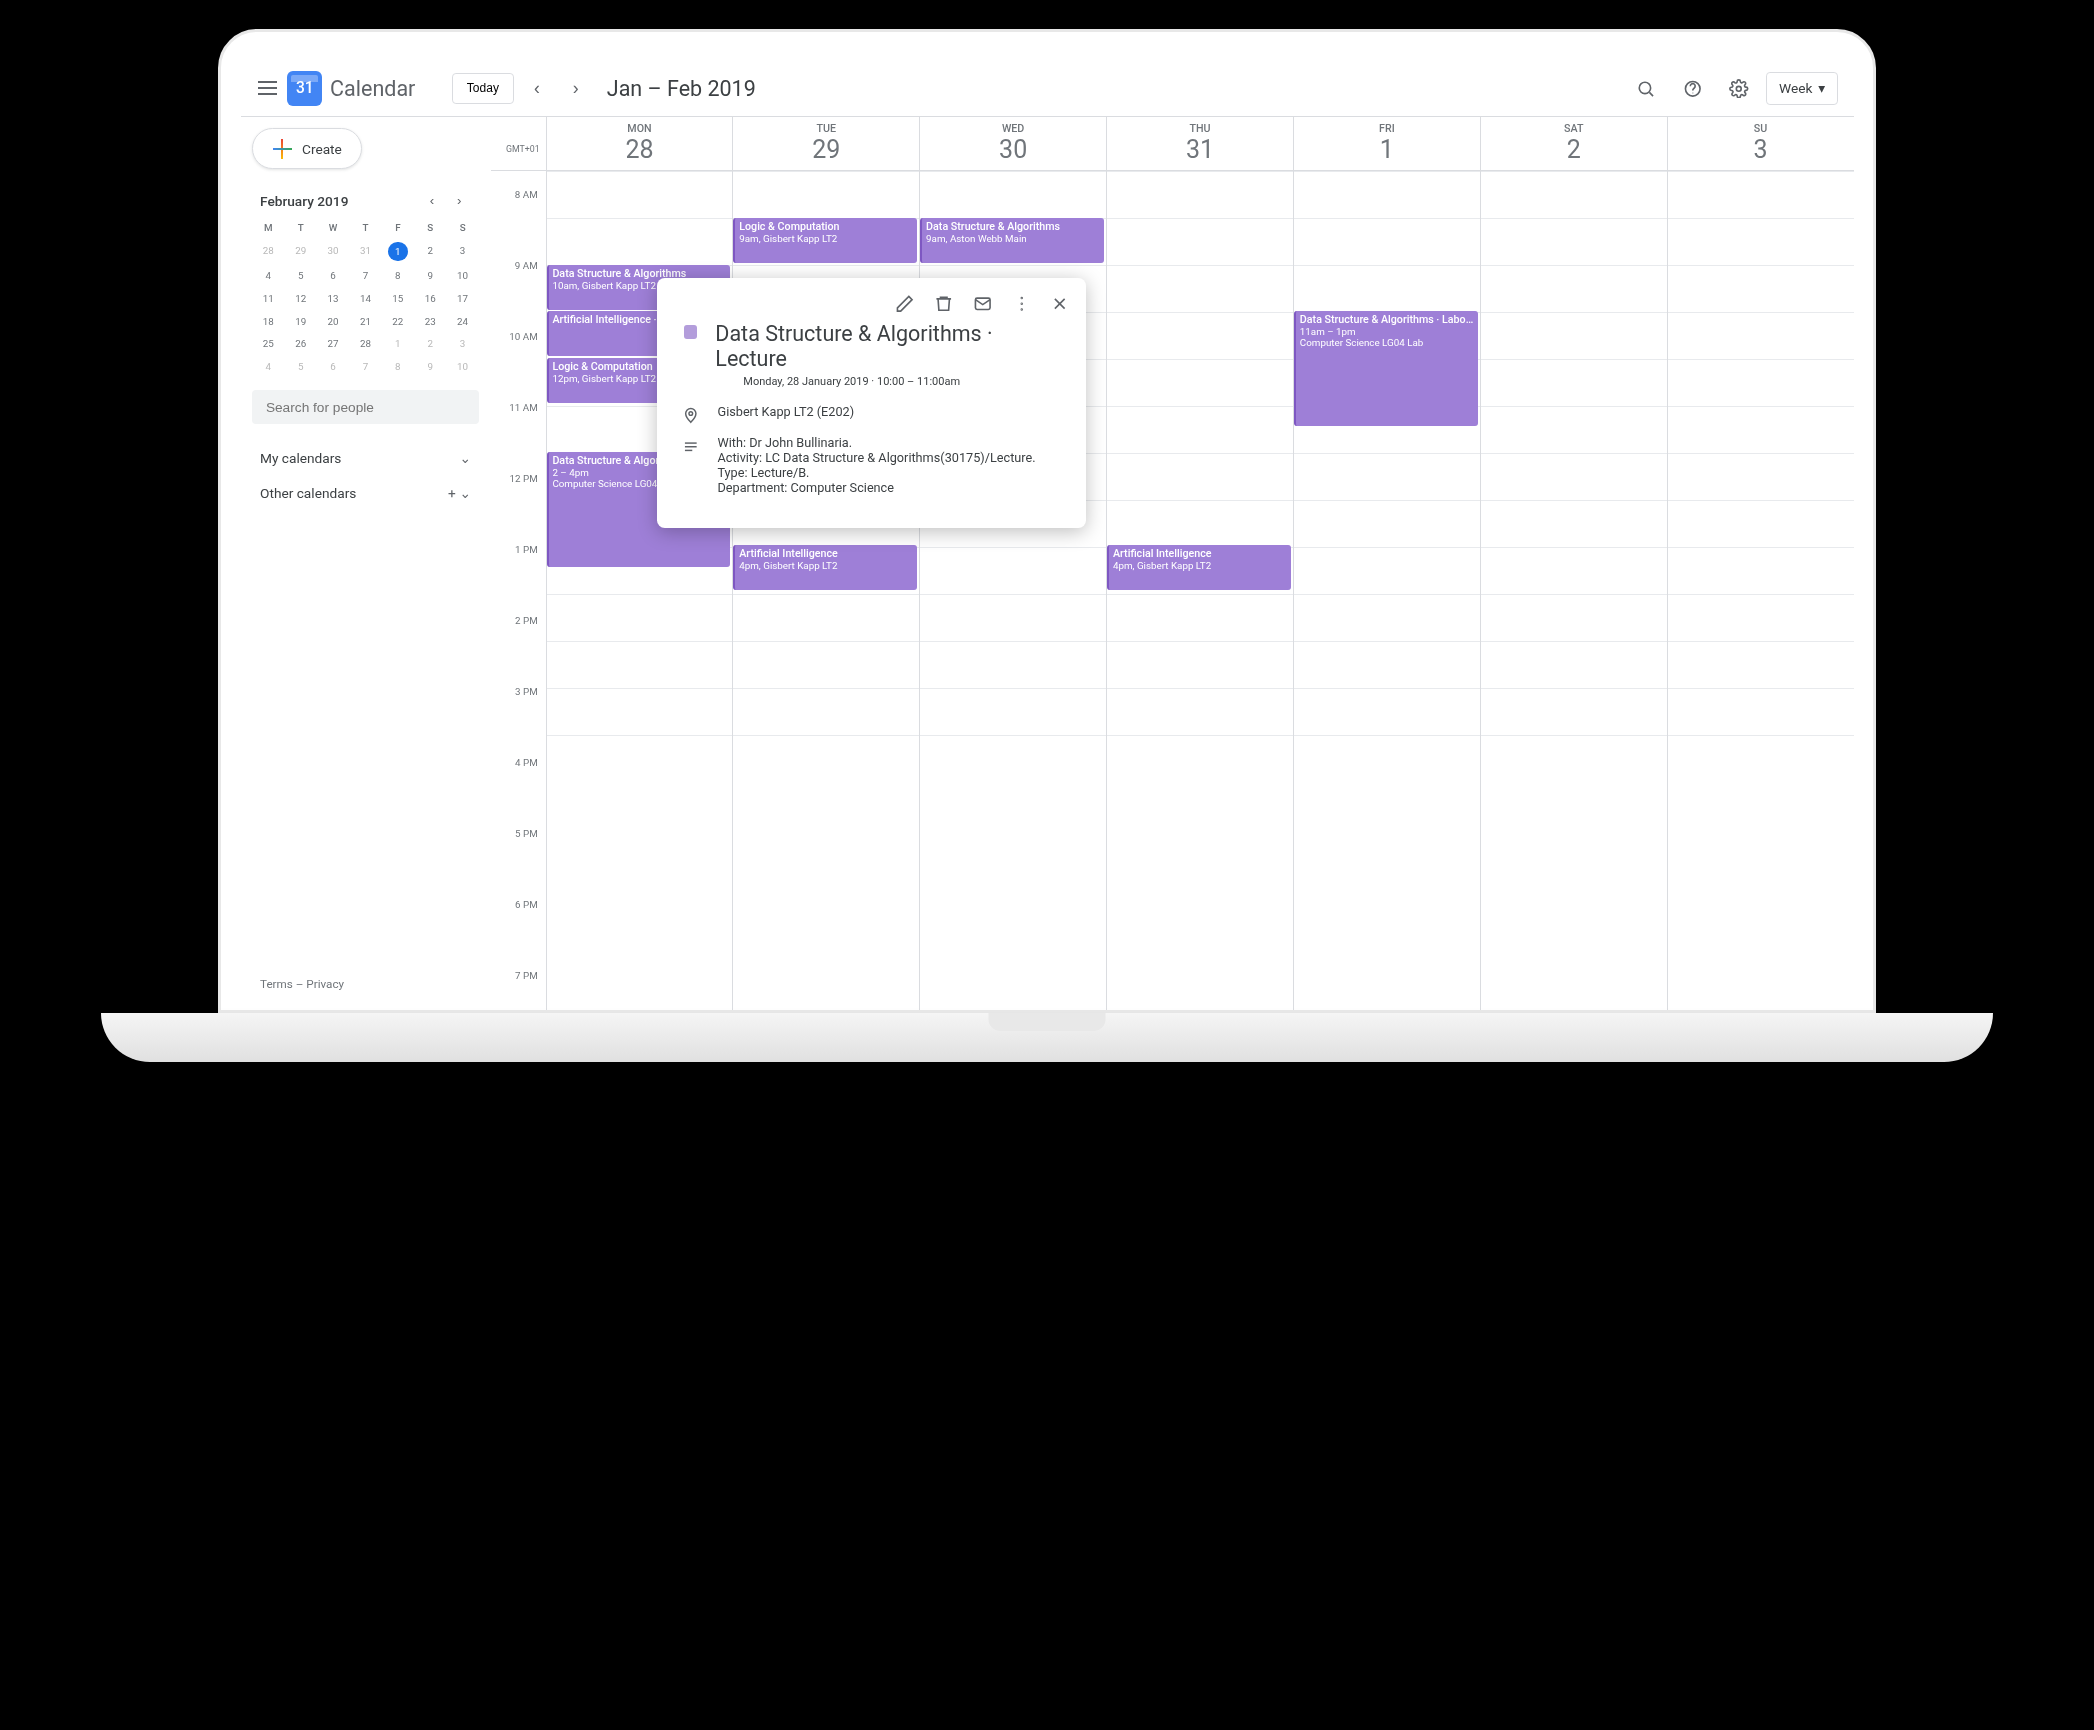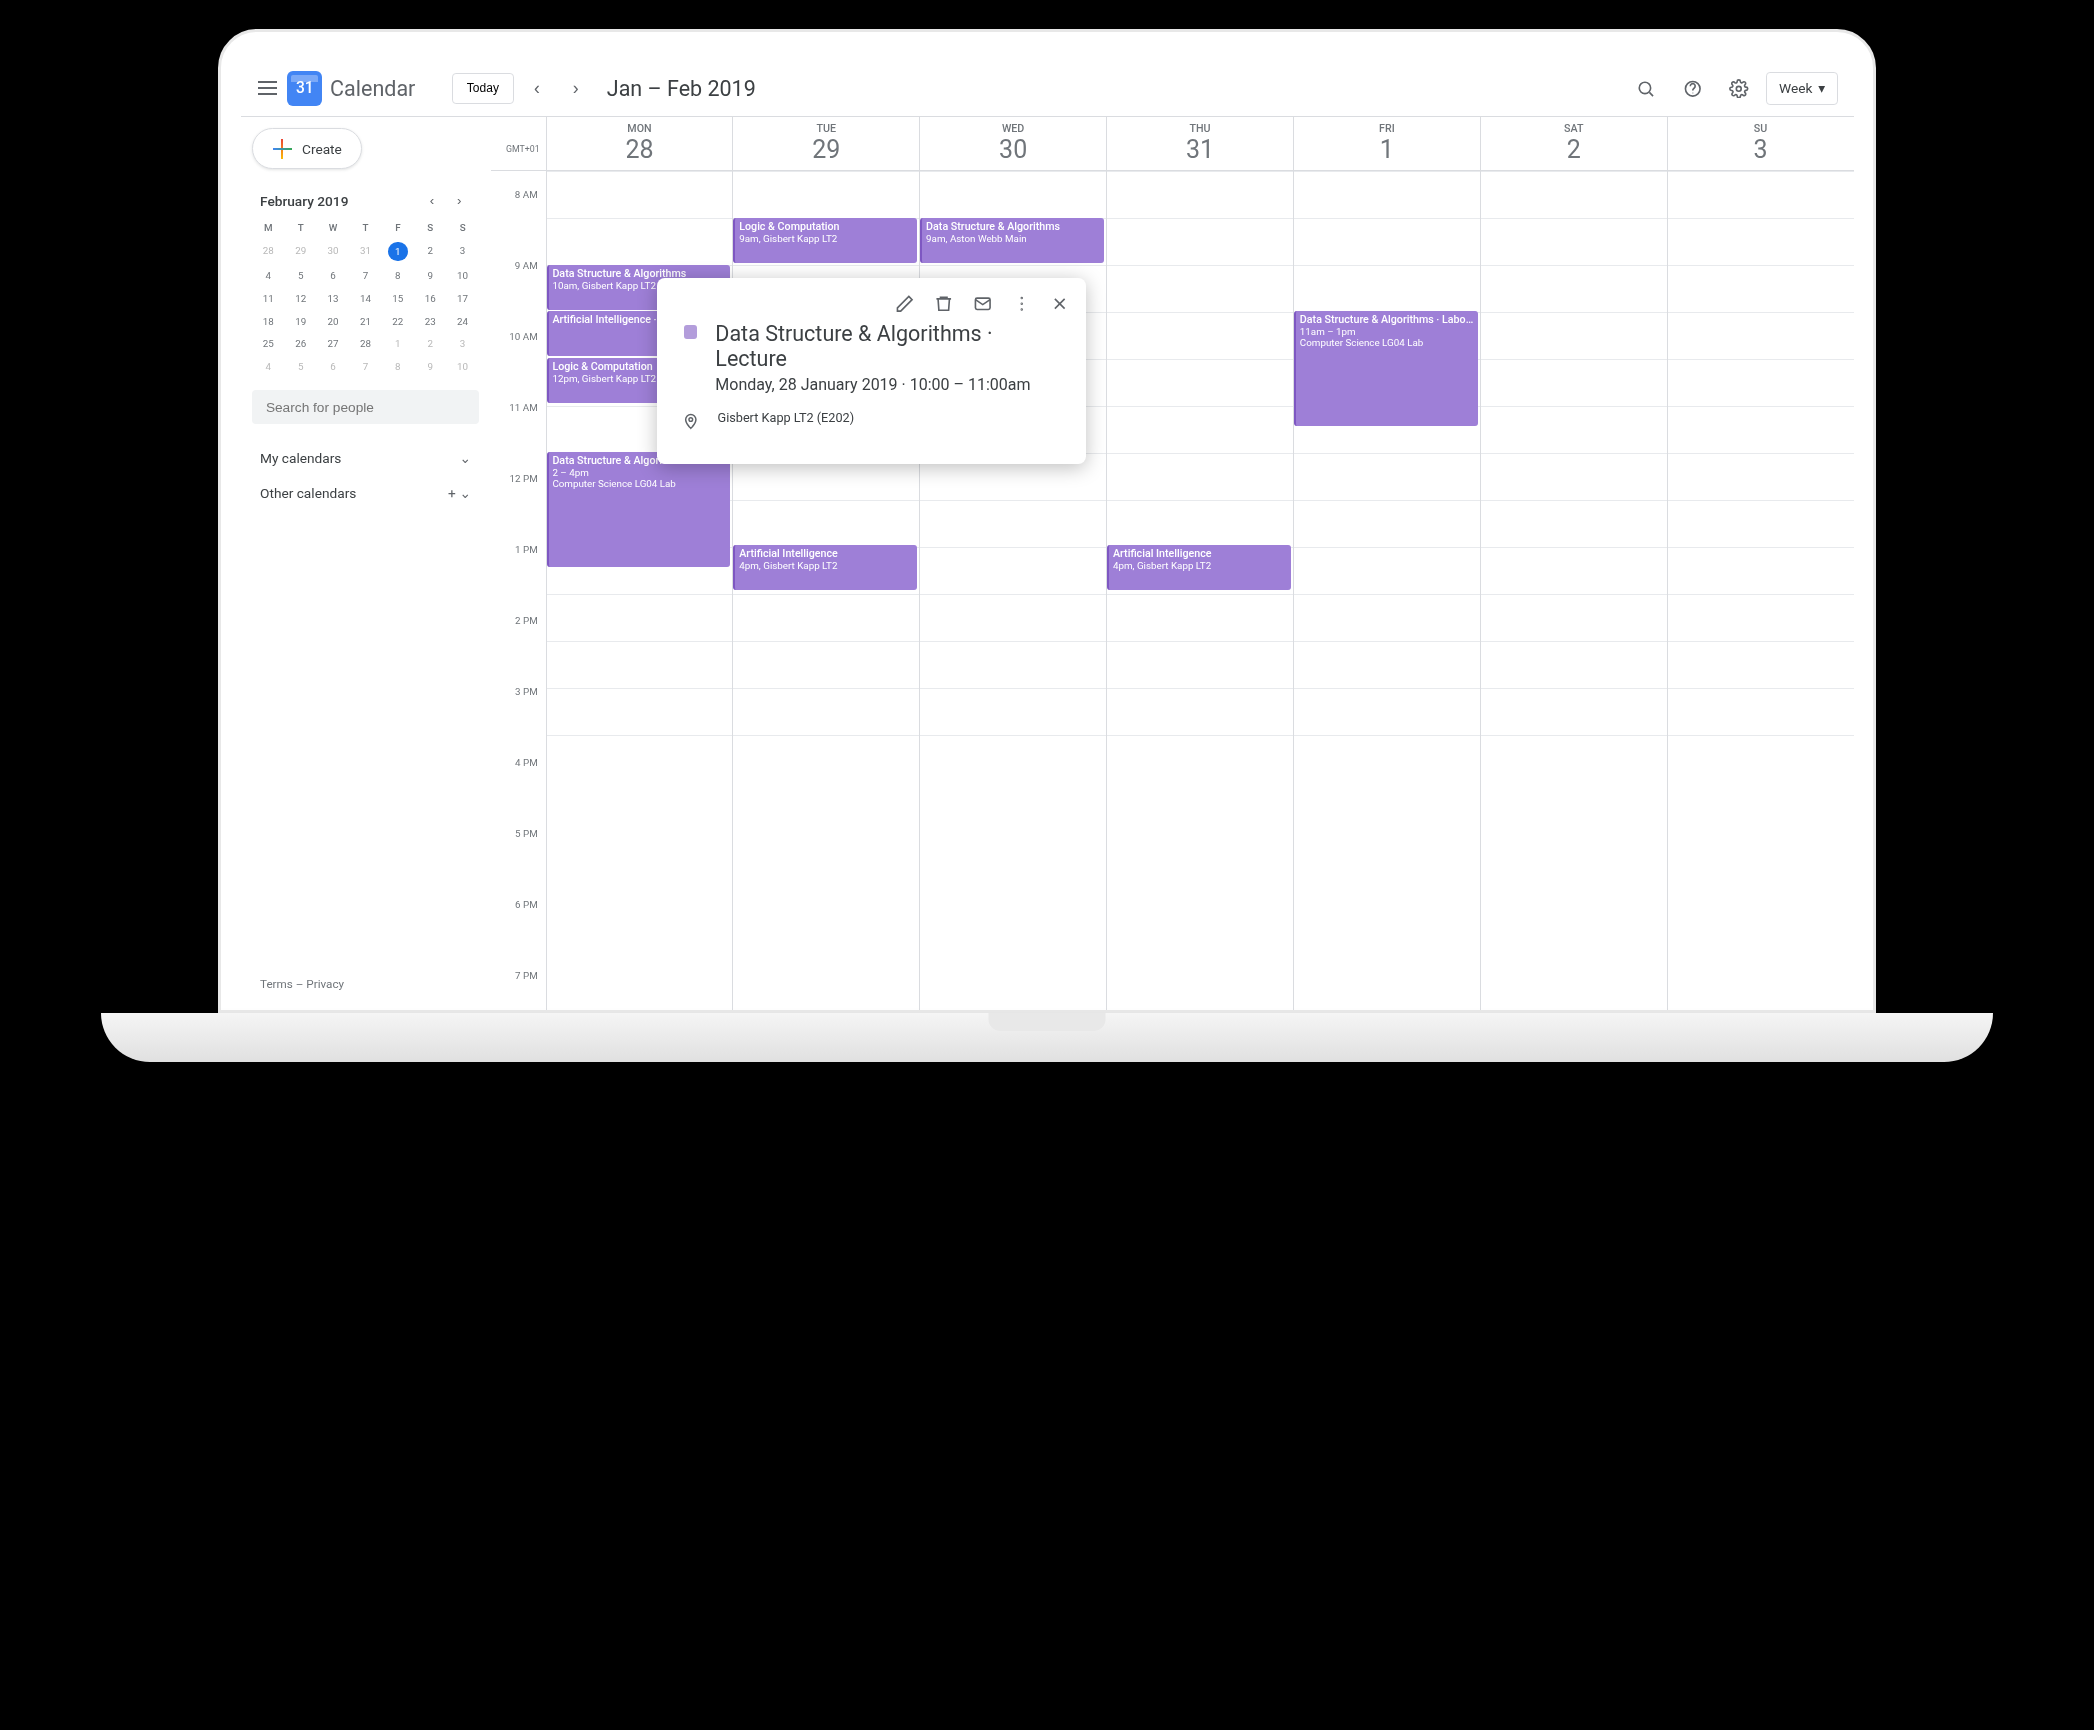--- a/index.html
+++ b/index.html
@@ -56,21 +56,21 @@
 .hourline { height: 47px; border-top: 1px solid #e8eaed; }
 .event { position: absolute; left: 0; right: 2px; background: #9e7fd7; color: #fff; font-size: 10.7px; padding: 2px 3.9px; border-radius: 2.9px; overflow: hidden; border-left: 2.9px solid #7e57c2; cursor: pointer; }
 .event .ev-title { font-weight: 500; white-space: nowrap; overflow: hidden; text-overflow: ellipsis; }
 .event .ev-sub { font-size: 9.8px; white-space: nowrap; overflow: hidden; text-overflow: ellipsis; }
 .popup { position: absolute; background: #fff; border-radius: 7.8px; box-shadow: 0 3.9px 19.5px rgba(0,0,0,0.25); width: 429px; z-index: 100; padding: 7.8px; }
 .popup-actions { display: flex; justify-content: flex-end; gap: 3.9px; }
 .popup-actions button { background: none; border: none; width: 35px; height: 35px; border-radius: 50%; cursor: pointer; color: #5f6368; display: flex; align-items: center; justify-content: center; }
 .popup-body { padding: 0 15.6px 15.6px 51px; position: relative; }
 .color-dot { position: absolute; left: 19.5px; top: 3.9px; width: 13.7px; height: 13.7px; background: #b39ddb; border-radius: 2.9px; }
 .popup-title { font-size: 21.5px; color: #3c4043; margin-bottom: 3.9px; }
-.popup-time { font-size: 16px; color: #3c4043; margin-bottom: 15.6px; }
+.popup-time { font-size: 11px; color: #3c4043; margin-bottom: 15.6px; margin-left: 28px; }
 .popup-row { display: flex; align-items: flex-start; gap: 17.6px; margin-bottom: 9.8px; font-size: 12.7px; color: #3c4043; margin-left: -33px; }
 .popup-row-icon { width: 17.6px; color: #5f6368; flex-shrink: 0; display: flex; justify-content: center; padding-top: 2px; }
 svg { width: 19.5px; height: 19.5px; fill: none; stroke: currentColor; stroke-width: 2; }
 </style>
 </head>
 <body>
 
 <div class="laptop">
   <div class="laptop-screen">
     <div class="gcal">
@@ -432,20 +432,33 @@
                 <div class="popup-time">Monday, 28 January 2019  ·  10:00 – 11:00am</div>
                 <div class="popup-row">
                   <div class="popup-row-icon">
                       <svg viewBox="0 0 24 24">
                         <path d="M12 21s7-7 7-12a7 7 0 10-14 0c0 5 7 12 7 12z"></path>
                         <circle cx="12" cy="9" r="2.5"></circle>
                       </svg>
                     </div>
                   <div>Gisbert Kapp LT2 (E202)</div>
                 </div>
+                <div class="popup-row">
+                  <div class="popup-row-icon">
+                      <svg viewBox="0 0 24 24">
+                        <line x1="4" y1="7" x2="20" y2="7"></line>
+                        <line x1="4" y1="12" x2="20" y2="12"></line>
+                        <line x1="4" y1="17" x2="14" y2="17"></line>
+                      </svg>
+                    </div>
+                  <div style="white-space:pre-line;">With: Dr John Bullinaria.
+Activity: LC Data Structure &amp; Algorithms(30175)/Lecture.
+Type: Lecture/B.
+Department: Computer Science</div>
+                </div>
               </div>
             </div>
           </div>
         </div>
       </div>
     </div>
   </div>
   <div class="laptop-base">
       <div class="laptop-notch"></div>
     </div>

